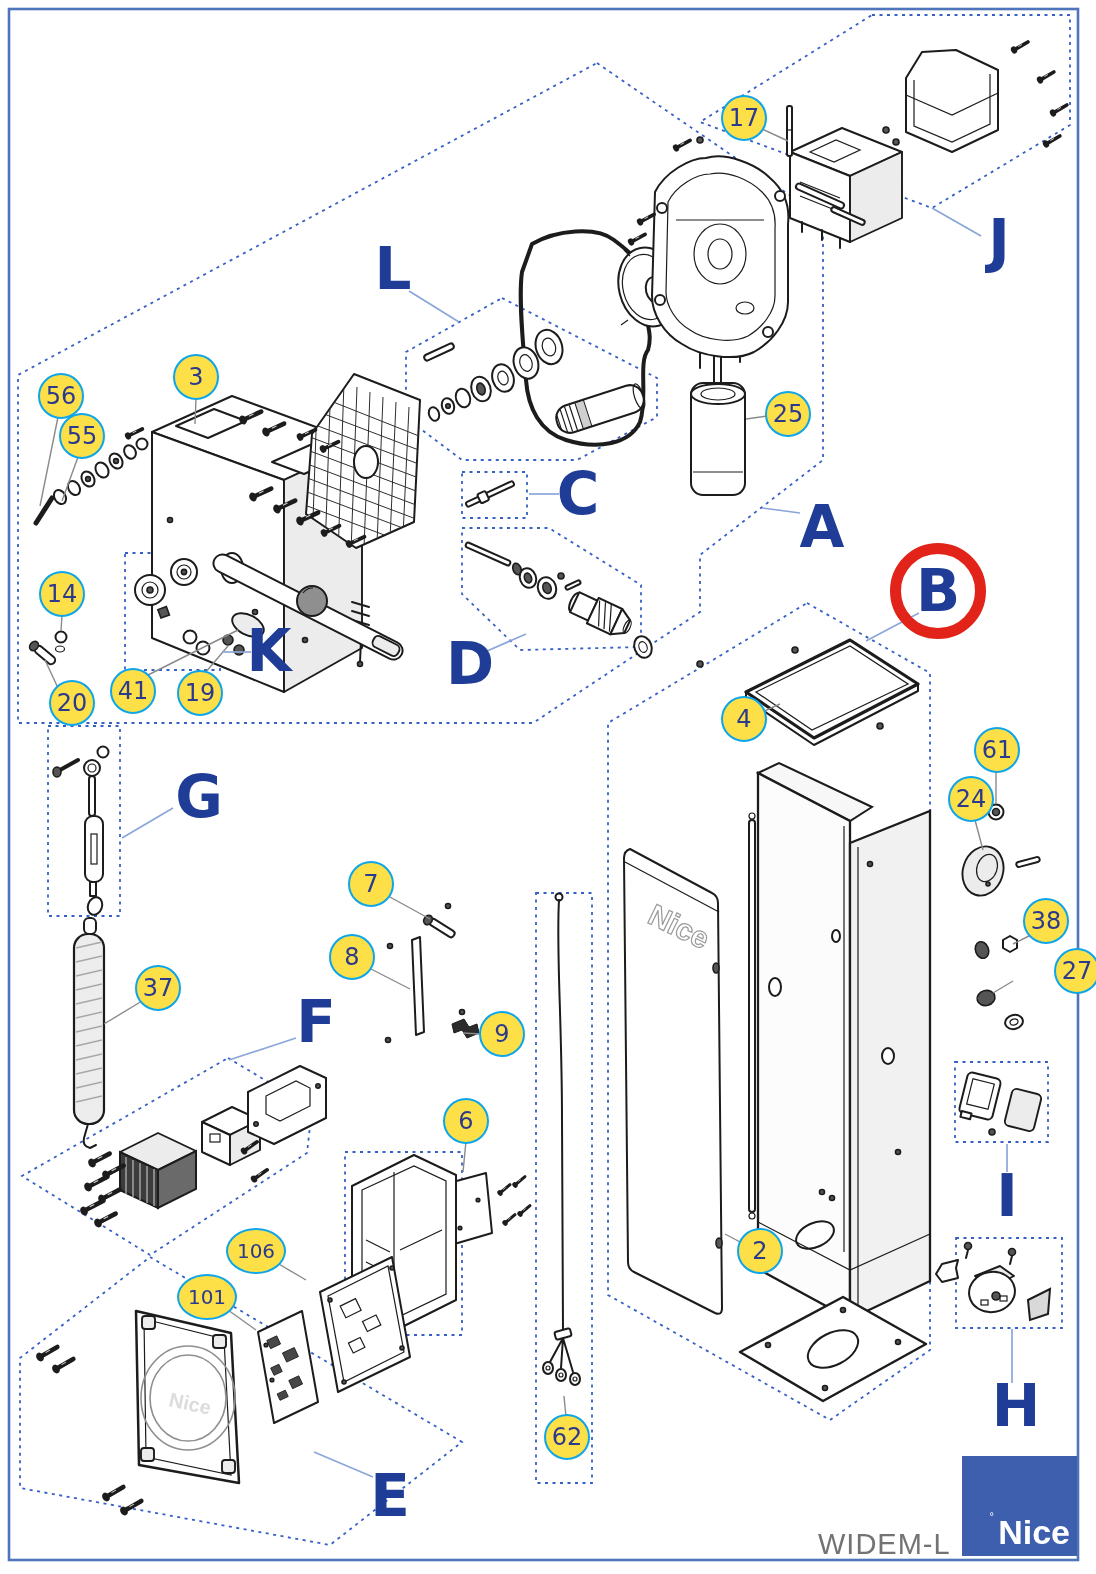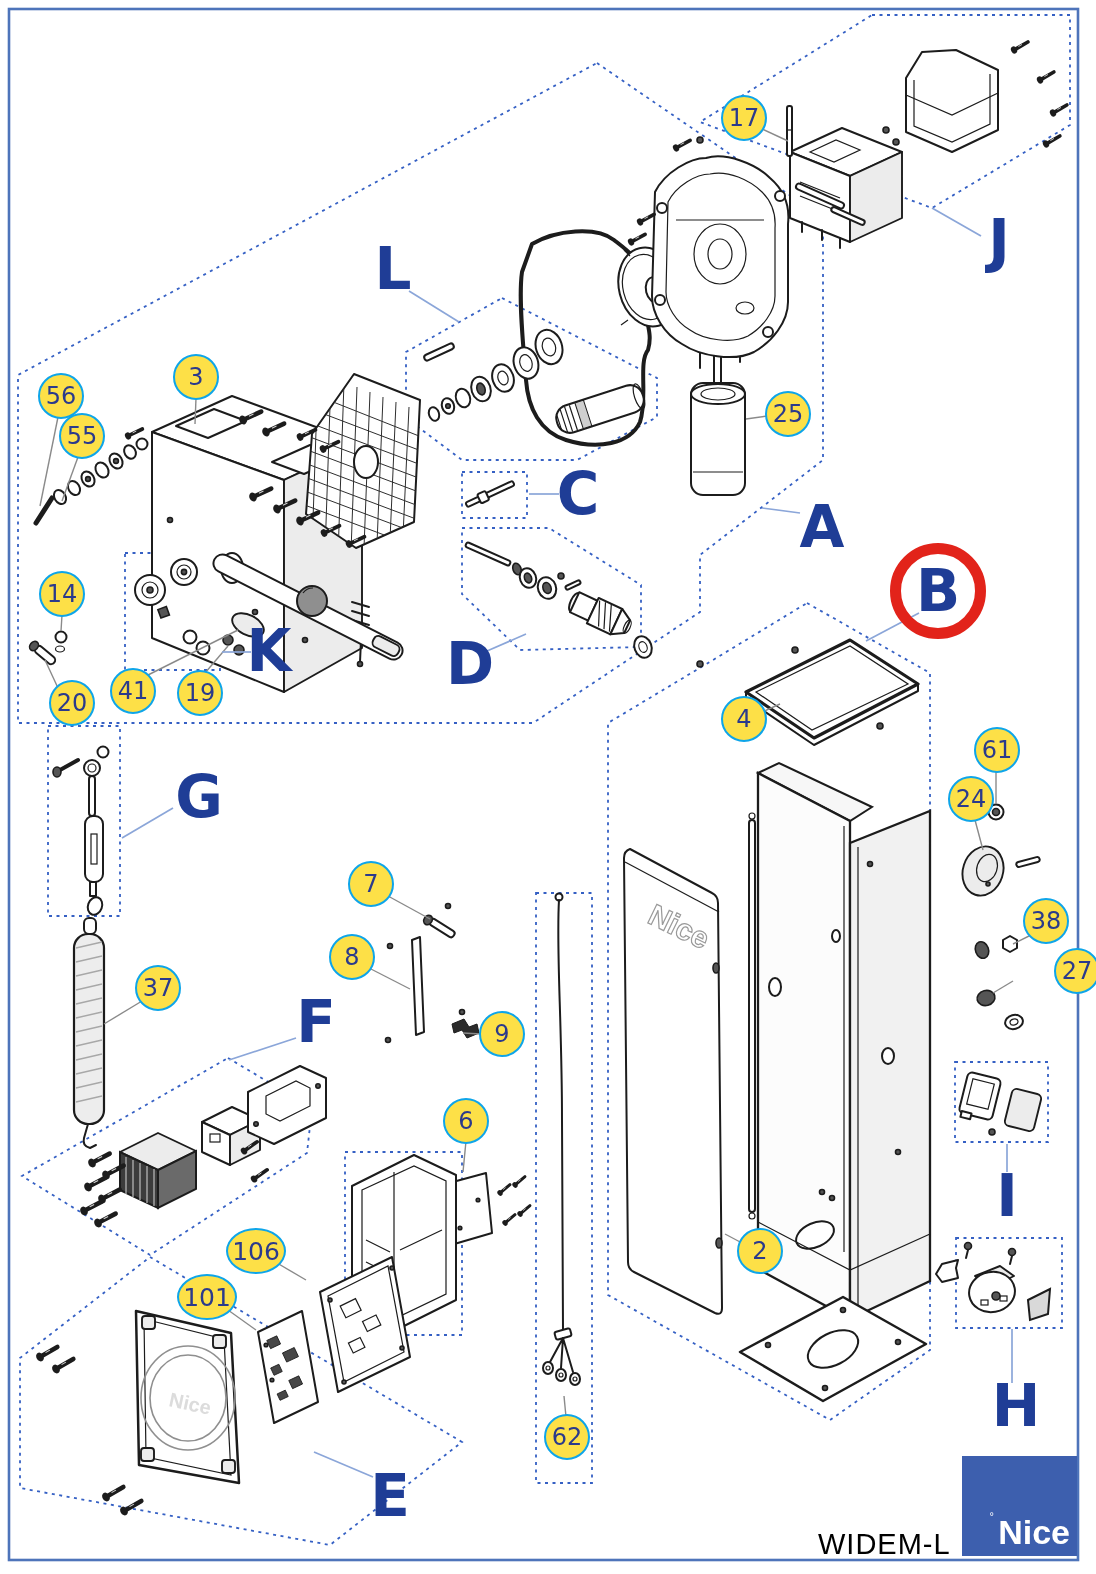--- a/index.html
+++ b/index.html
@@ -3,26 +3,26 @@
 <meta charset="utf-8">
 <style>
   html,body{margin:0;padding:0;background:#fff;}
   #canvas{position:relative;width:1096px;height:1574px;background:#ffffff;overflow:hidden;
           font-family:"Liberation Sans",sans-serif;}
   #art{position:absolute;left:0;top:0;}
   .balloon{position:absolute;transform:translate(-50%,-50%);width:42px;height:42px;
            border:2px solid #0ea5e9;border-radius:50%;background:#fde047;display:flex;
            align-items:center;justify-content:center;font-size:24px;color:#2b3a8c;
            font-family:"DejaVu Sans",sans-serif;z-index:5;}
-  .balloon.wide{width:56px;height:42px;font-size:25px;}
+  .balloon.wide{width:56px;height:42px;font-size:20px;}
   .section-label{position:absolute;transform:translate(-50%,-50%);font-size:58px;font-weight:bold;
            color:#1f3d96;font-family:"DejaVu Sans",sans-serif;line-height:1;z-index:4;}
   .highlight-ring{position:absolute;transform:translate(-50%,-50%);width:74px;height:74px;
            border:11px solid #e2231a;border-radius:50%;z-index:3;}
-  .widem{position:absolute;left:818px;top:1528px;font-size:29px;color:#000000;
+  .widem{position:absolute;left:818px;top:1528px;font-size:29px;color:#737373;
            letter-spacing:1px;z-index:6;}
   .nice-logo{position:absolute;left:962px;top:1456px;width:115px;height:100px;
            background:#3d5fae;z-index:6;}
   .nice-word{position:absolute;right:7px;bottom:4px;font-size:34px;font-weight:bold;color:#fff;}
   .nice-mark{position:absolute;right:83px;bottom:34px;font-size:11px;color:#fff;}
   svg .pt{fill:#fff;stroke:#1c1c1c;stroke-width:2;stroke-linejoin:round;stroke-linecap:round;}
   svg .ln{fill:none;stroke:#1c1c1c;stroke-width:2;stroke-linejoin:round;stroke-linecap:round;}
   svg .tn{fill:none;stroke:#1c1c1c;stroke-width:1.2;}
   svg .gy{fill:#555;stroke:#1c1c1c;stroke-width:1.6;}
   svg .lg{fill:#ececec;stroke:#1c1c1c;stroke-width:1.9;stroke-linejoin:round;}

